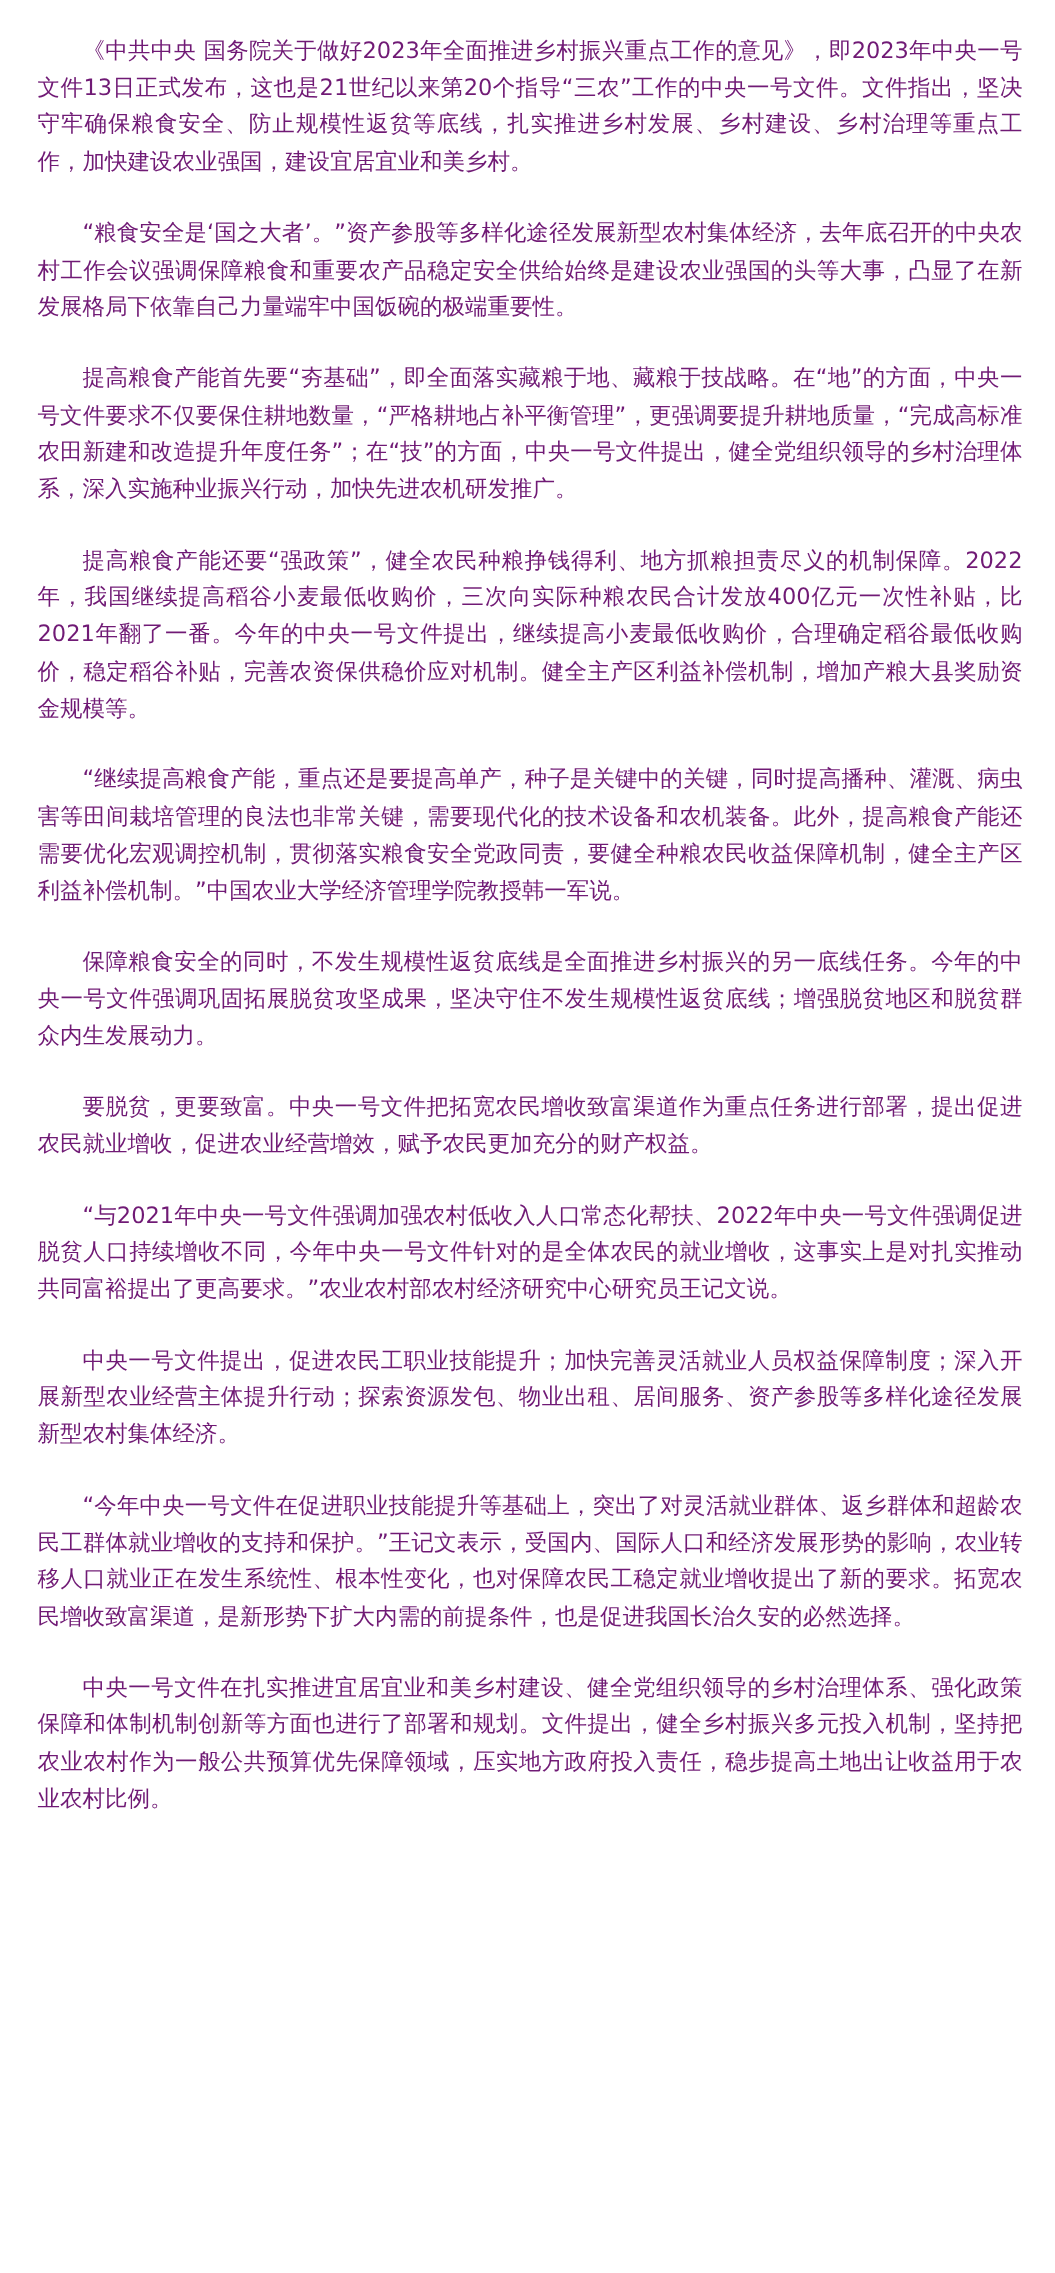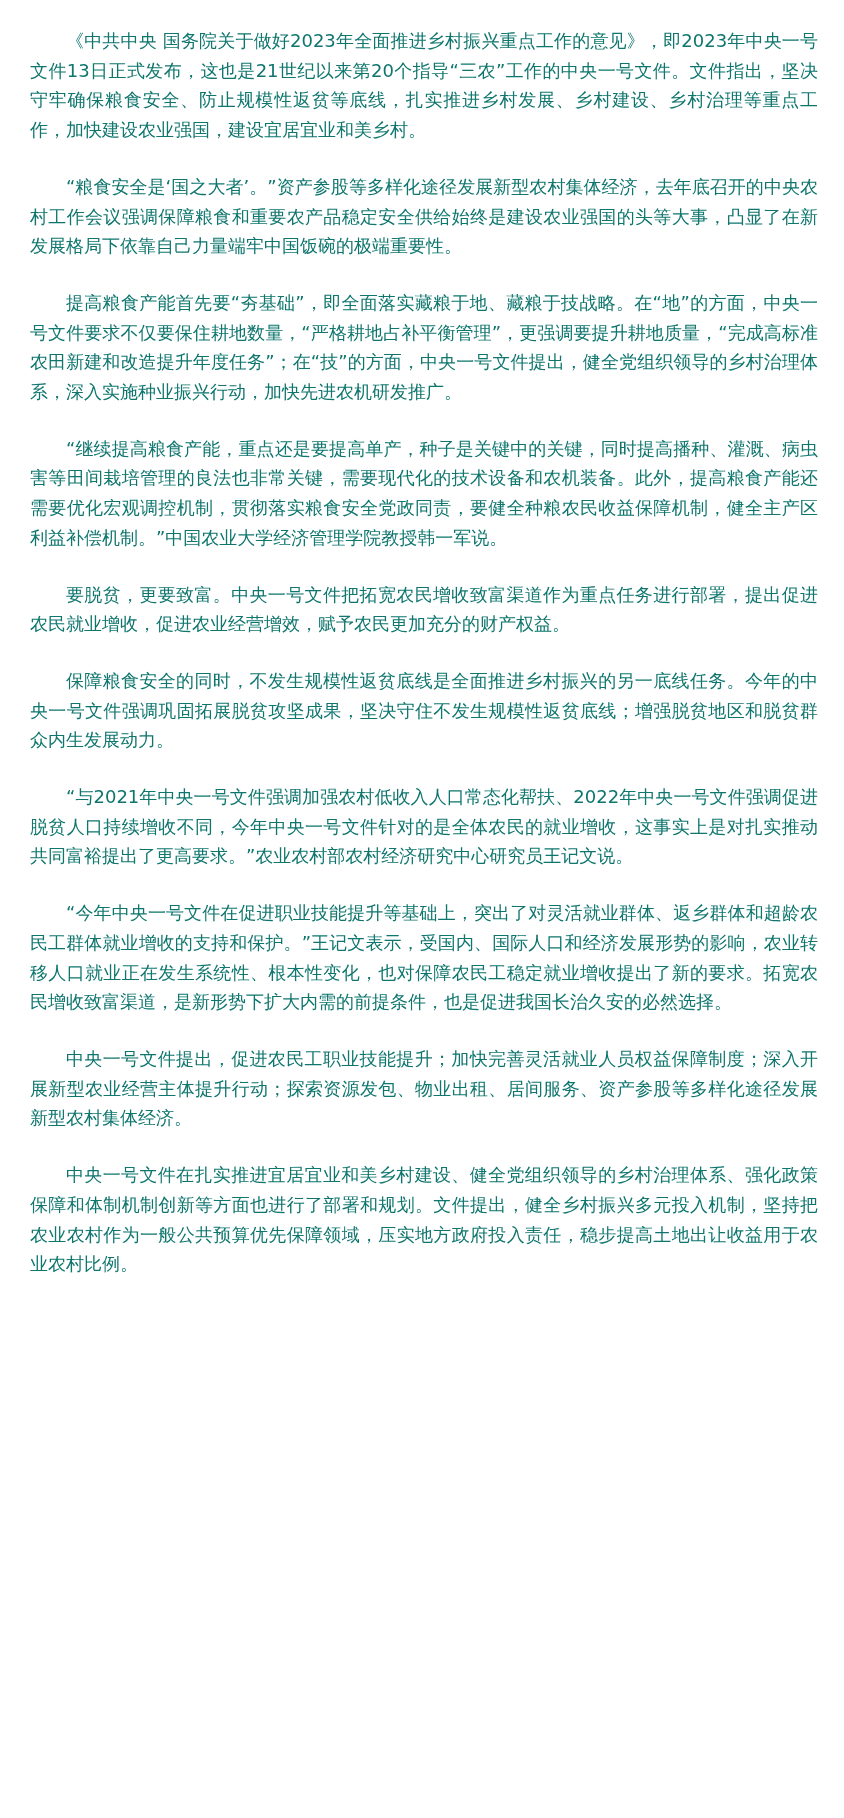--- a/index.html
+++ b/index.html
@@ -12,38 +12,40 @@
     min-height: 1818px;
     box-sizing: border-box;
     background: #ffffff;
     padding: 26px 26px 34px 30px;
     overflow: hidden;
   }
   .article p {
     font-family: "DejaVu Sans", "Liberation Sans", sans-serif;
     font-size: 18px;
     line-height: 29.7px;
-    color: #0f766e;
+    color: #701a75;
     text-align: justify;
     text-indent: 2em;
     margin: 0 0 27px 0;
   }
   .article p:last-child {
     margin-bottom: 0;
+    font-family: Liberation Serif, serif;
   }
 </style>
 </head>
 <body>
 
 <div class="page">
   <div class="article">
       <p>《中共中央 国务院关于做好2023年全面推进乡村振兴重点工作的意见》，即2023年中央一号文件13日正式发布，这也是21世纪以来第20个指导“三农”工作的中央一号文件。文件指出，坚决守牢确保粮食安全、防止规模性返贫等底线，扎实推进乡村发展、乡村建设、乡村治理等重点工作，加快建设农业强国，建设宜居宜业和美乡村。</p>
       <p>“粮食安全是‘国之大者’。”资产参股等多样化途径发展新型农村集体经济，去年底召开的中央农村工作会议强调保障粮食和重要农产品稳定安全供给始终是建设农业强国的头等大事，凸显了在新发展格局下依靠自己力量端牢中国饭碗的极端重要性。</p>
       <p>提高粮食产能首先要“夯基础”，即全面落实藏粮于地、藏粮于技战略。在“地”的方面，中央一号文件要求不仅要保住耕地数量，“严格耕地占补平衡管理”，更强调要提升耕地质量，“完成高标准农田新建和改造提升年度任务”；在“技”的方面，中央一号文件提出，健全党组织领导的乡村治理体系，深入实施种业振兴行动，加快先进农机研发推广。</p>
+      <p>提高粮食产能还要“强政策”，健全农民种粮挣钱得利、地方抓粮担责尽义的机制保障。2022年，我国继续提高稻谷小麦最低收购价，三次向实际种粮农民合计发放400亿元一次性补贴，比2021年翻了一番。今年的中央一号文件提出，继续提高小麦最低收购价，合理确定稻谷最低收购价，稳定稻谷补贴，完善农资保供稳价应对机制。健全主产区利益补偿机制，增加产粮大县奖励资金规模等。</p>
       <p>“继续提高粮食产能，重点还是要提高单产，种子是关键中的关键，同时提高播种、灌溉、病虫害等田间栽培管理的良法也非常关键，需要现代化的技术设备和农机装备。此外，提高粮食产能还需要优化宏观调控机制，贯彻落实粮食安全党政同责，要健全种粮农民收益保障机制，健全主产区利益补偿机制。”中国农业大学经济管理学院教授韩一军说。</p>
+      <p>保障粮食安全的同时，不发生规模性返贫底线是全面推进乡村振兴的另一底线任务。今年的中央一号文件强调巩固拓展脱贫攻坚成果，坚决守住不发生规模性返贫底线；增强脱贫地区和脱贫群众内生发展动力。</p>
       <p>要脱贫，更要致富。中央一号文件把拓宽农民增收致富渠道作为重点任务进行部署，提出促进农民就业增收，促进农业经营增效，赋予农民更加充分的财产权益。</p>
-      <p>保障粮食安全的同时，不发生规模性返贫底线是全面推进乡村振兴的另一底线任务。今年的中央一号文件强调巩固拓展脱贫攻坚成果，坚决守住不发生规模性返贫底线；增强脱贫地区和脱贫群众内生发展动力。</p>
       <p>“与2021年中央一号文件强调加强农村低收入人口常态化帮扶、2022年中央一号文件强调促进脱贫人口持续增收不同，今年中央一号文件针对的是全体农民的就业增收，这事实上是对扎实推动共同富裕提出了更高要求。”农业农村部农村经济研究中心研究员王记文说。</p>
+      <p>中央一号文件提出，促进农民工职业技能提升；加快完善灵活就业人员权益保障制度；深入开展新型农业经营主体提升行动；探索资源发包、物业出租、居间服务、资产参股等多样化途径发展新型农村集体经济。</p>
       <p>“今年中央一号文件在促进职业技能提升等基础上，突出了对灵活就业群体、返乡群体和超龄农民工群体就业增收的支持和保护。”王记文表示，受国内、国际人口和经济发展形势的影响，农业转移人口就业正在发生系统性、根本性变化，也对保障农民工稳定就业增收提出了新的要求。拓宽农民增收致富渠道，是新形势下扩大内需的前提条件，也是促进我国长治久安的必然选择。</p>
-      <p>中央一号文件提出，促进农民工职业技能提升；加快完善灵活就业人员权益保障制度；深入开展新型农业经营主体提升行动；探索资源发包、物业出租、居间服务、资产参股等多样化途径发展新型农村集体经济。</p>
       <p>中央一号文件在扎实推进宜居宜业和美乡村建设、健全党组织领导的乡村治理体系、强化政策保障和体制机制创新等方面也进行了部署和规划。文件提出，健全乡村振兴多元投入机制，坚持把农业农村作为一般公共预算优先保障领域，压实地方政府投入责任，稳步提高土地出让收益用于农业农村比例。</p>
     </div>
 </div>
 
 </body></html>

